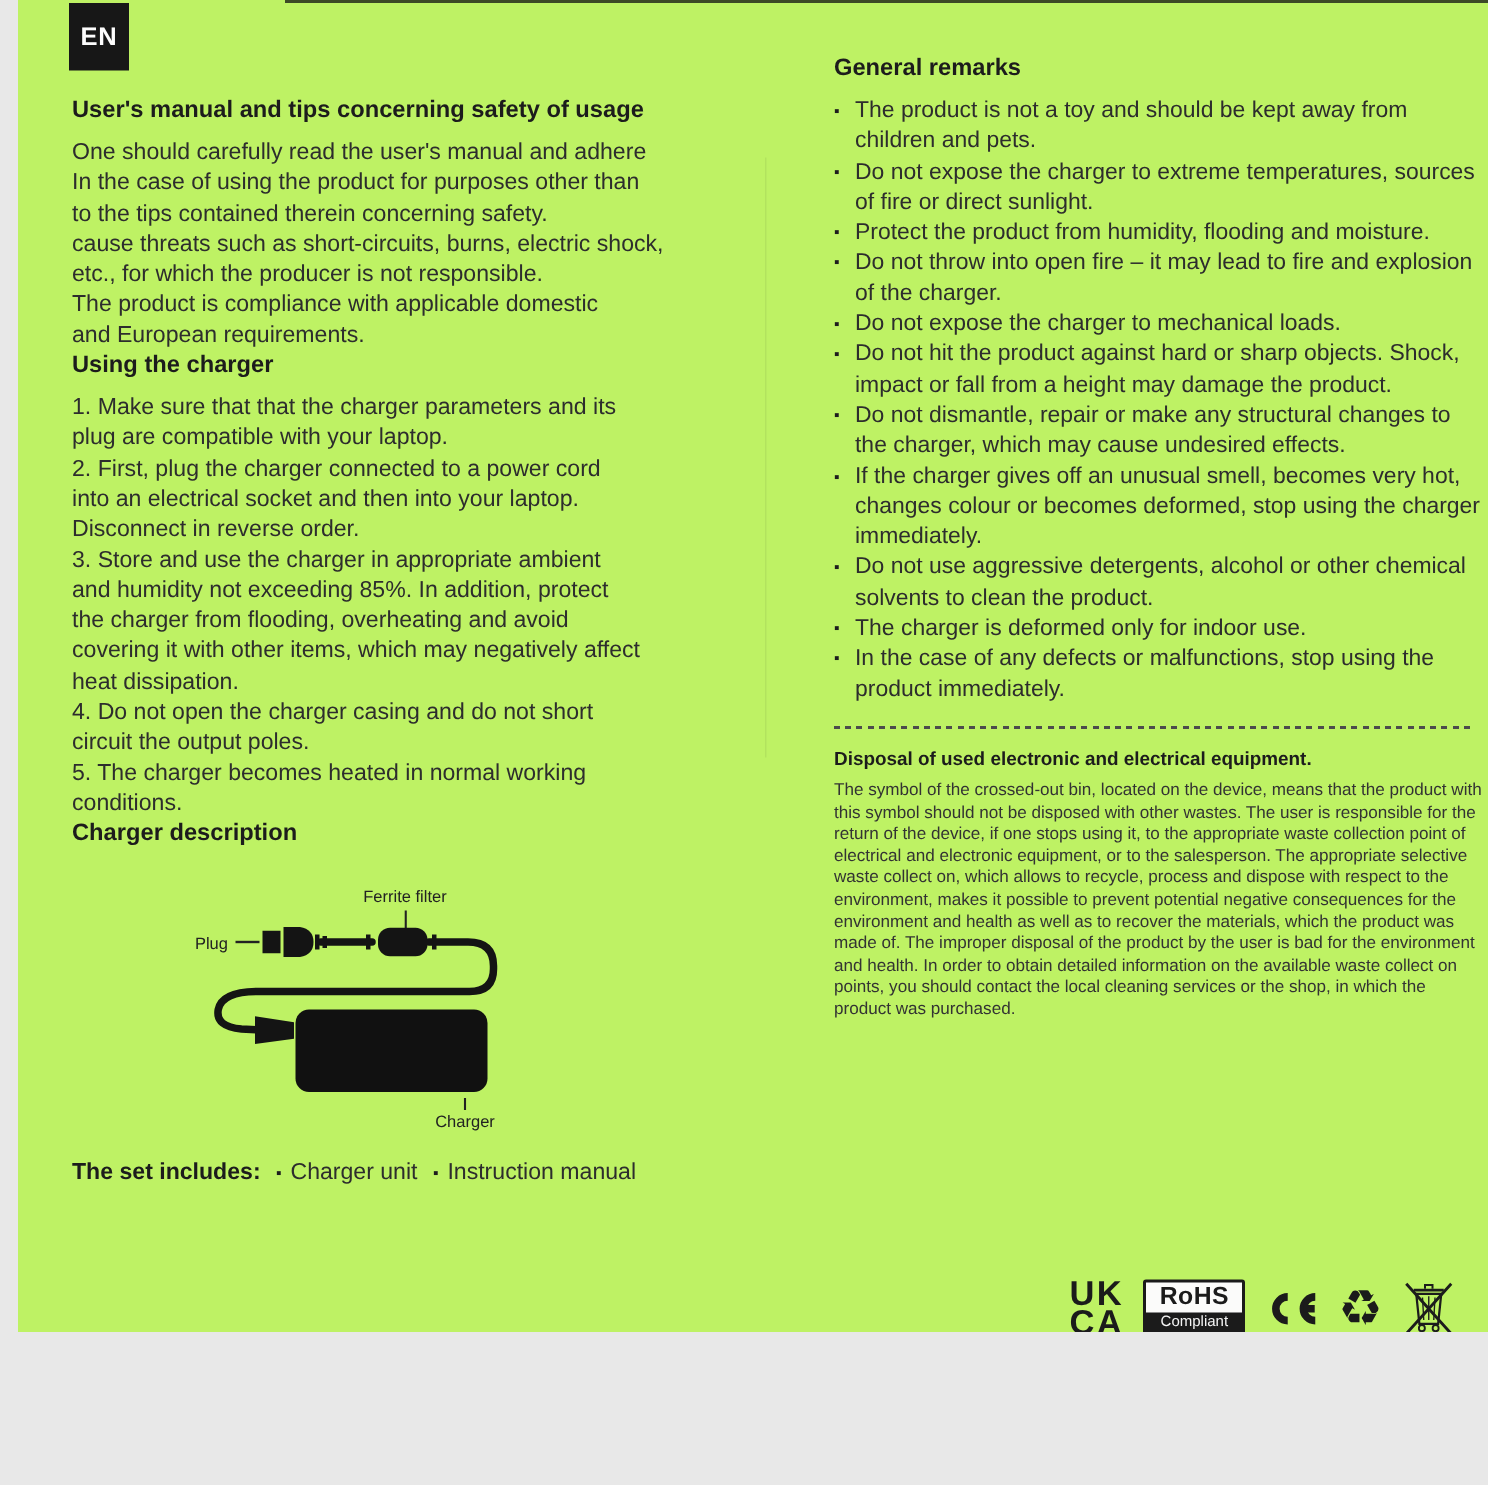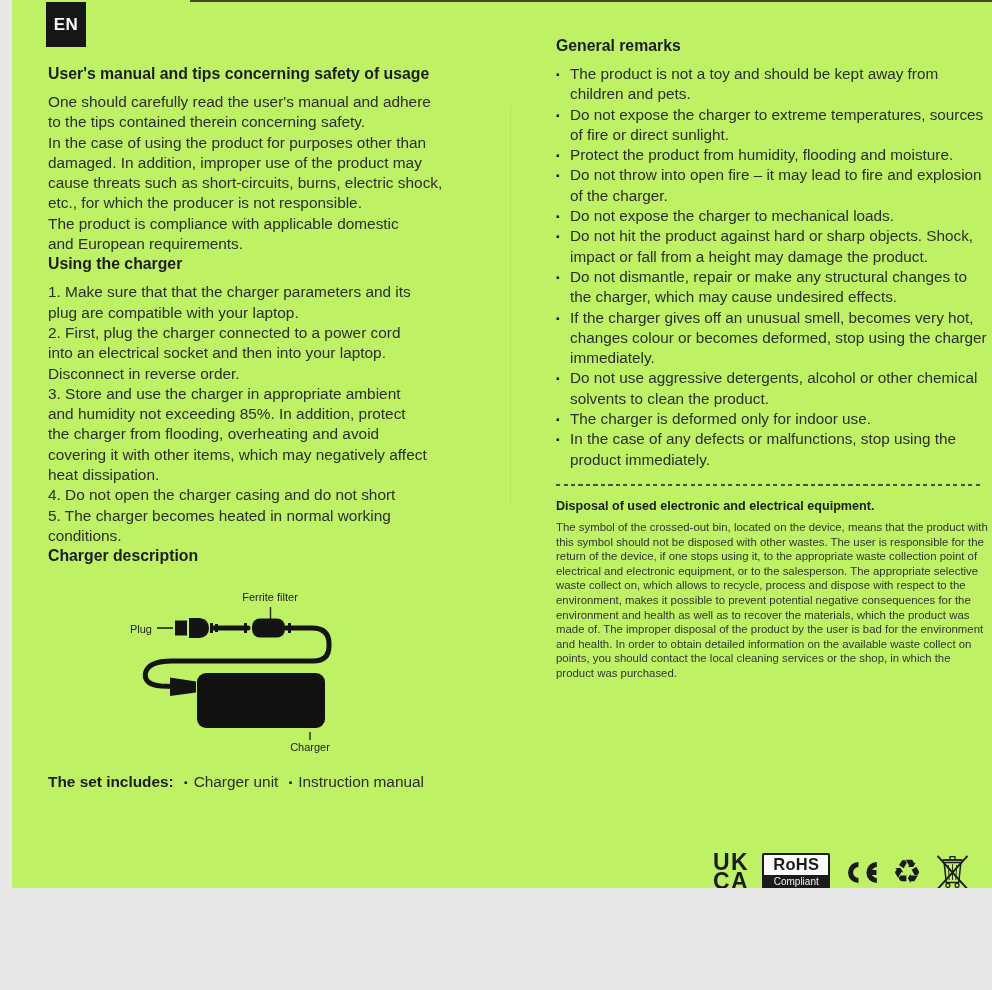--- a/index.html
+++ b/index.html
@@ -67,42 +67,42 @@
 <div class="page">
   <div class="scan-top"></div>
   <div class="fold-line"></div>
 
   <div class="en-badge">EN</div>
 
   <div class="col-left">
     <h2 class="sec">User's manual and tips concerning safety of usage</h2>
     <div>
         <div class="tline">One should carefully read the user's manual and adhere</div>
+        <div class="tline">In the case of using the product for purposes other than</div>
         <div class="tline">to the tips contained therein concerning safety.</div>
-        <div class="tline">In the case of using the product for purposes other than</div>
-        <div class="tline">damaged. In addition, improper use of the product may</div>
         <div class="tline">cause threats such as short-circuits, burns, electric shock,</div>
         <div class="tline">etc., for which the producer is not responsible.</div>
         <div class="tline">The product is compliance with applicable domestic</div>
         <div class="tline">and European requirements.</div>
       </div>
 
     <h2 class="sec mt1">Using the charger</h2>
     <div>
         <div class="tline">1. Make sure that that the charger parameters and its</div>
         <div class="tline">plug are compatible with your laptop.</div>
         <div class="tline">2. First, plug the charger connected to a power cord</div>
         <div class="tline">into an electrical socket and then into your laptop.</div>
         <div class="tline">Disconnect in reverse order.</div>
         <div class="tline">3. Store and use the charger in appropriate ambient</div>
         <div class="tline">and humidity not exceeding 85%. In addition, protect</div>
         <div class="tline">the charger from flooding, overheating and avoid</div>
         <div class="tline">covering it with other items, which may negatively affect</div>
         <div class="tline">heat dissipation.</div>
         <div class="tline">4. Do not open the charger casing and do not short</div>
+        <div class="tline">circuit the output poles.</div>
         <div class="tline">5. The charger becomes heated in normal working</div>
         <div class="tline">conditions.</div>
       </div>
 
     <h2 class="sec mt2">Charger description</h2>
 
     <svg class="diagram" width="466" height="182" viewBox="0 0 466 182">
 
       <text x="222" y="27" text-anchor="middle">Ferrite filter</text>
       <line x1="222.5" y1="33" x2="222.5" y2="47" stroke="#222" stroke-width="1.4"></line>

